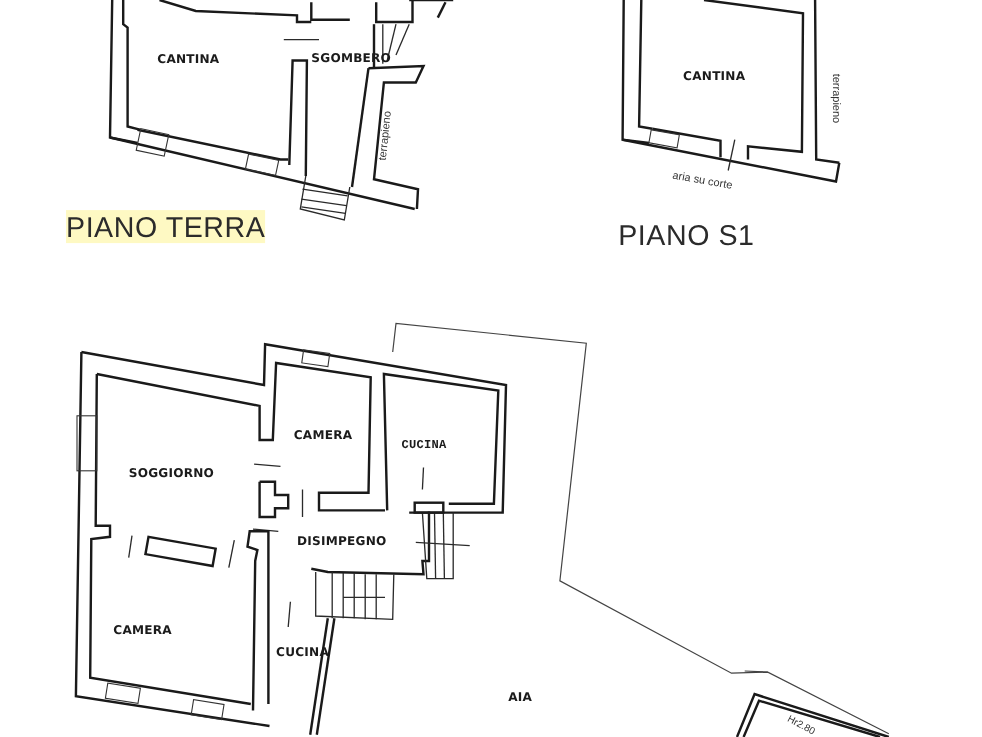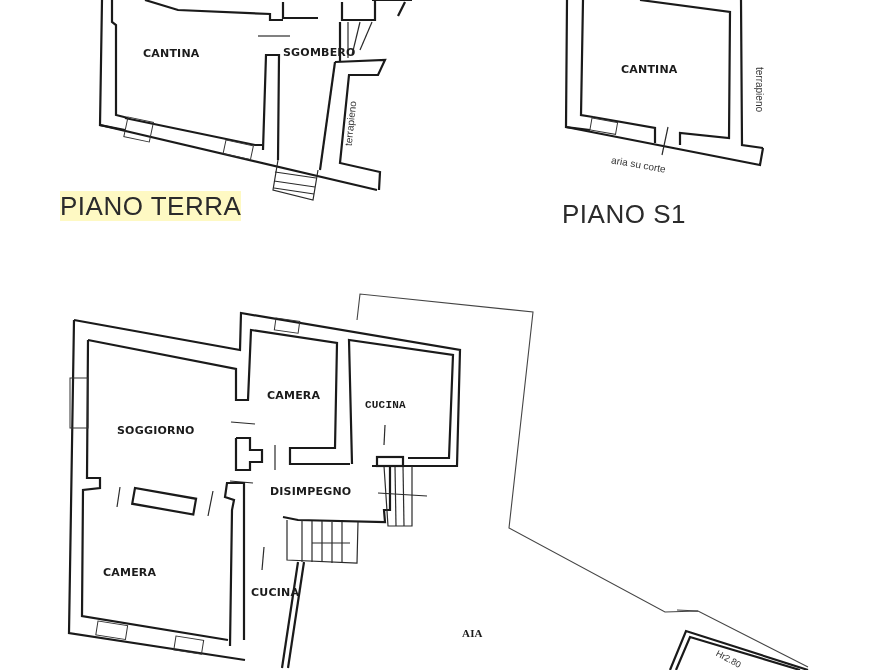--- a/index.html
+++ b/index.html
@@ -125,14 +125,14 @@
 <div class="small-note" style="left:737px; top:84px; transform:rotate(90deg);">terrapieno</div>
 <div class="small-note" style="left:611px; top:159px; transform:rotate(10deg);">aria su corte</div>
 <div class="level-title" style="left:562px; top:199px;">PIANO S1</div>
 
 <div class="room-label" style="left:117px; top:424px;text-align:center;">SOGGIORNO</div>
 <div class="room-label" style="left:267px; top:389px;">CAMERA</div>
 <div class="room-label" style="left:365px; top:399px;font-family:Liberation Mono, monospace;">CUCINA</div>
 <div class="room-label" style="left:270px; top:485px;">DISIMPEGNO</div>
 <div class="room-label" style="left:103px; top:566px;">CAMERA</div>
 <div class="room-label" style="left:251px; top:586px;">CUCINA</div>
-<div class="room-label" style="left:462px; top:627px;font-family:Liberation Serif, serif;">AIA</div>
+<div class="room-label" style="left:462px; top:627px;">AIA</div>
 <div class="small-note" style="left:715px; top:654px; transform:rotate(28deg); font-size:9px;">Hr2.80</div>
 
 </body></html>

